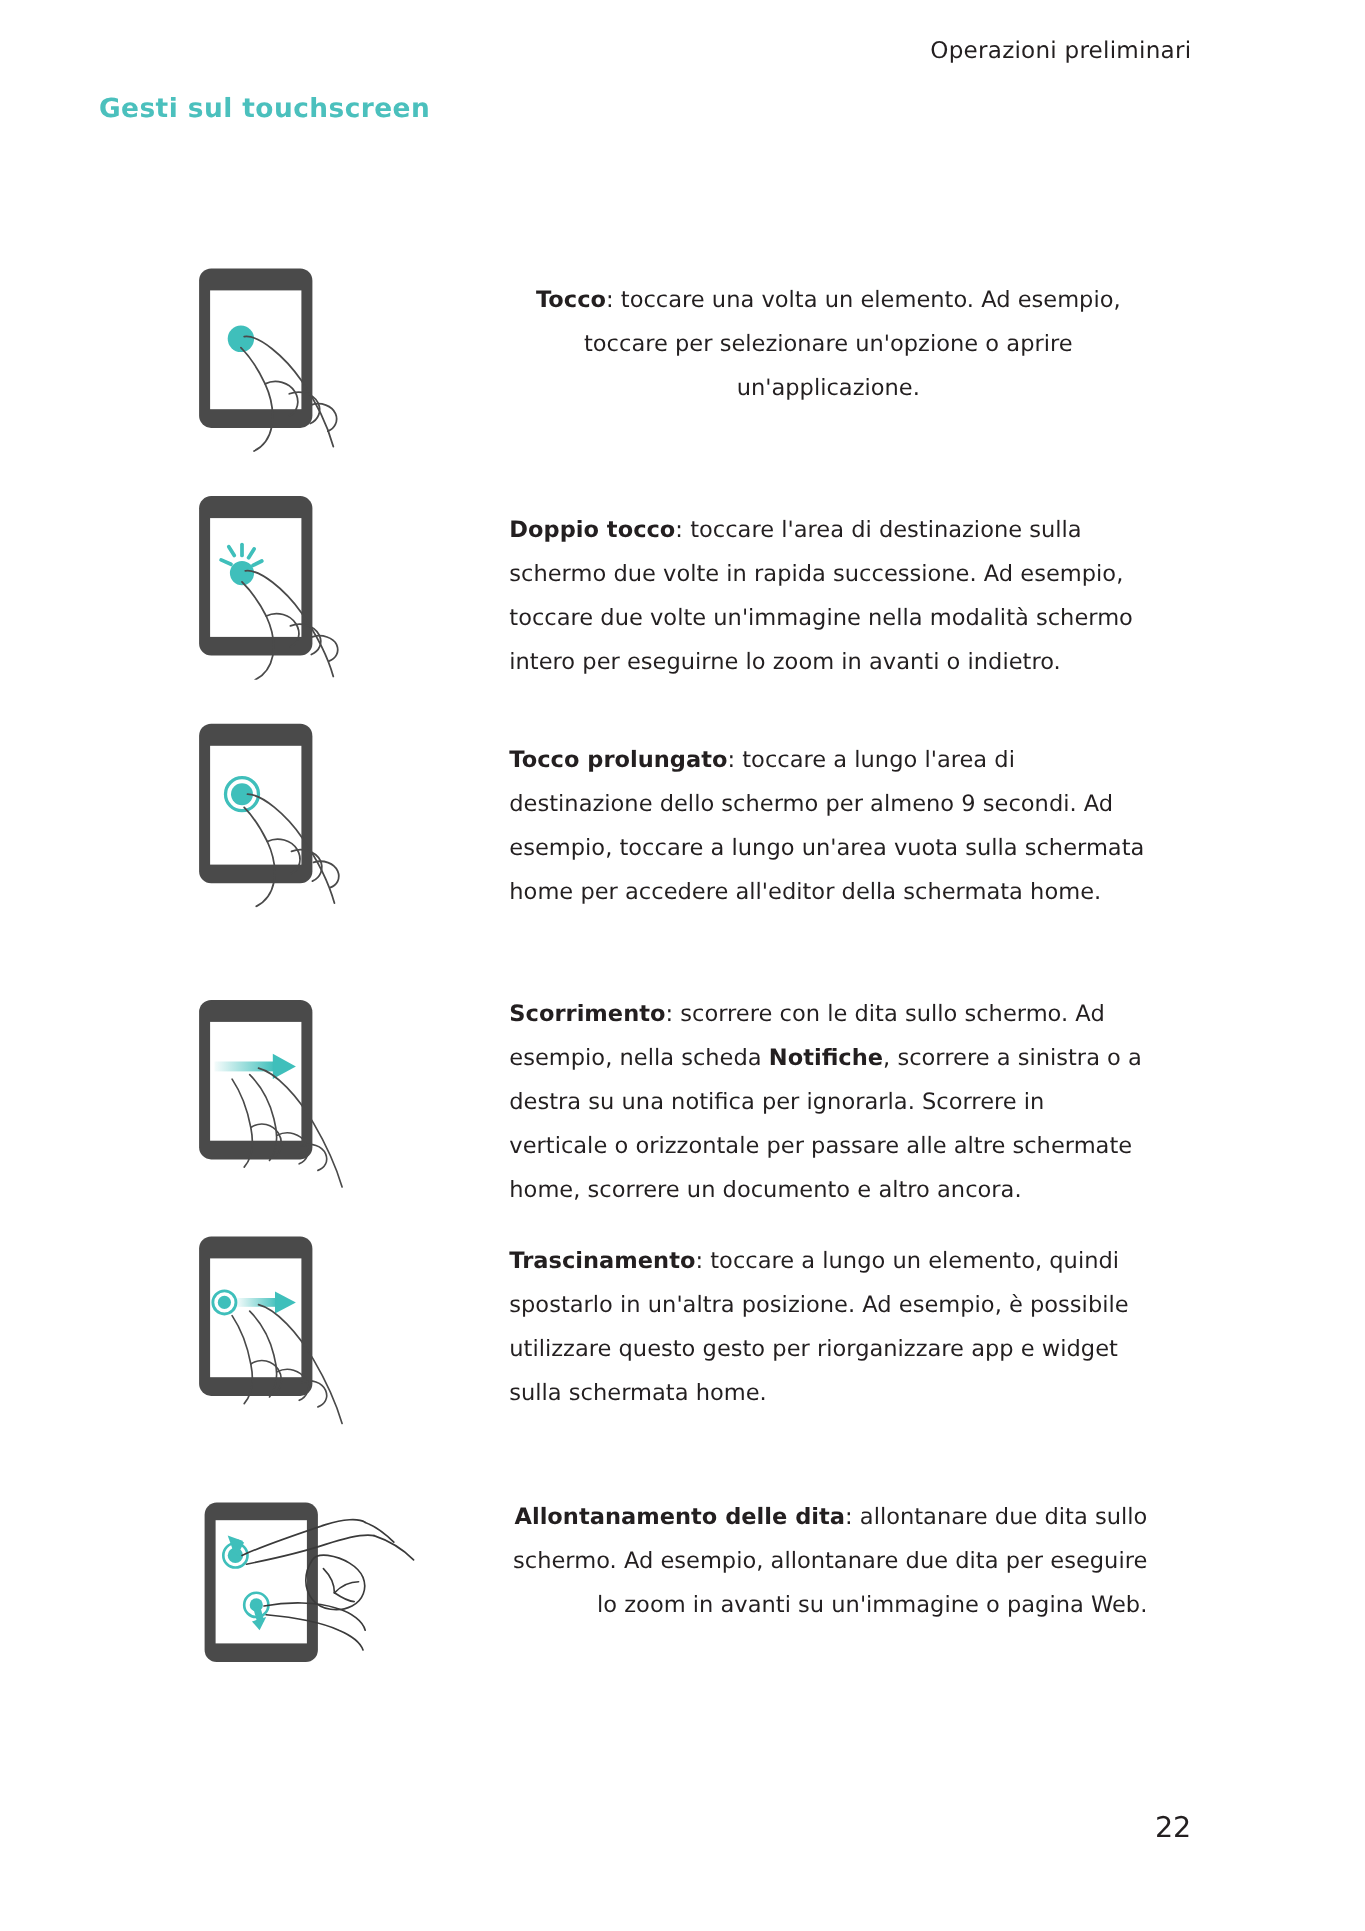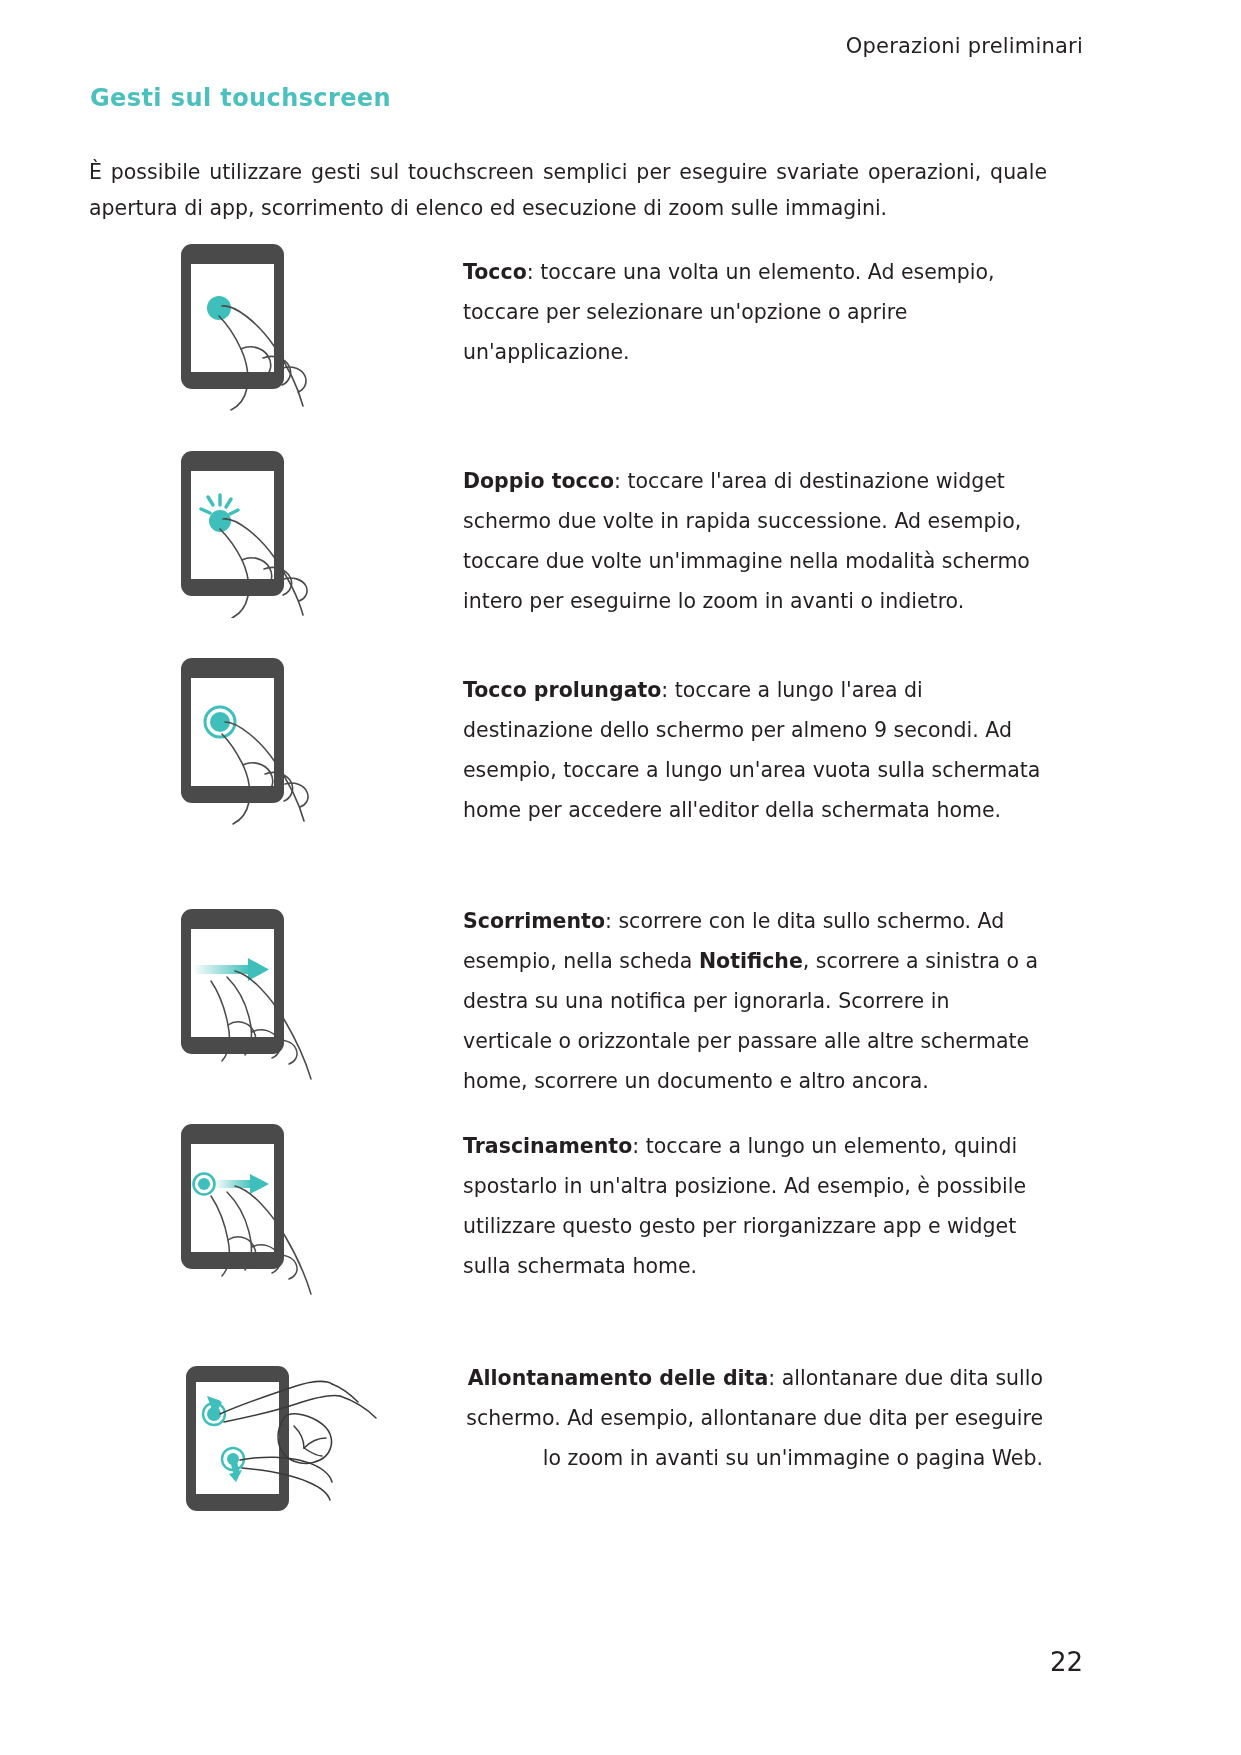--- a/index.html
+++ b/index.html
@@ -84,21 +84,21 @@
     position: absolute;
     left: 463px;
     width: 580px;
     font-size: 20.5px;
     line-height: 40px;
     color: #231f20;
   }
   .g-text b { font-weight: bold; }
 
   
-  .row-tap       { height: 213px; }
+  .row-tap       { height: 213px; text-align: center; }
   .row-dtap      { height: 207px; }
   .row-long      { height: 205px; }
   .row-swipe     { height: 215px; margin-top: 40px; }
   .row-drag      { height: 240px; }
   .row-spread    { height: 200px; }
 
   .row-tap    .g-text { top: 16px; }
   .row-dtap   .g-text { top: 12px; }
   .row-long   .g-text { top: 14px; }
   .row-swipe  .g-text { top: 0px; }
@@ -123,24 +123,20 @@
 </style>
 </head>
 <body>
 
 <div class="page">
 
   <div class="running-head">Operazioni preliminari</div>
 
   <h1 class="chapter-title">Gesti sul touchscreen</h1>
 
-  <p class="intro">
-    <span class="l1">È possibile utilizzare gesti sul touchscreen semplici per eseguire svariate operazioni, quale</span>
-    <span class="l2">apertura di app, scorrimento di elenco ed esecuzione di zoom sulle immagini.</span>
-  </p>
 
   <div class="gestures">
 
     <div class="g-row row-tap">
       <div class="g-figure">
         <svg width="210" height="175" viewBox="0 0 210 175" xmlns="http://www.w3.org/2000/svg">
           <rect x="6" y="8" width="103" height="145" rx="11" ry="11" fill="#4a4a4a"></rect>
           <rect x="16" y="28" width="83" height="108" fill="#ffffff"></rect>
           <circle cx="44" cy="72" r="12" fill="#3fbfbb"></circle>
           <g fill="none" stroke="#4a4a4a" stroke-width="1.6" stroke-linecap="round" stroke-linejoin="round">
@@ -173,21 +169,21 @@
           <g fill="none" stroke="#4a4a4a" stroke-width="1.6" stroke-linecap="round" stroke-linejoin="round">
             <path d="M48 76 C 61 74, 84 93, 99 114 C 110 130, 122 150, 128 172"></path>
             <path d="M45 86 C 53 94, 61 105, 67 117 C 73 130, 75 142, 73 153 C 71 163, 65 171, 57 175"></path>
             <path d="M67 117 C 77 112, 89 116, 94 124 C 99 132, 97 141, 89 145"></path>
             <path d="M89 126 C 99 122, 111 126, 115 134 C 119 142, 115 149, 108 152"></path>
             <path d="M109 136 C 118 133, 128 137, 131 143 C 134 150, 130 156, 124 158"></path>
           </g>
         </svg>
       </div>
       <div class="g-text">
-        <b>Doppio tocco</b><span>: </span><span>toccare l'area di destinazione widget schermo due volte in rapida successione. Ad esempio, toccare due volte un'immagine nella modalità schermo intero per eseguirne lo zoom in avanti o indietro.</span>
+        <b>Doppio tocco</b><span>: </span><span>toccare l'area di destinazione sulla schermo due volte in rapida successione. Ad esempio, toccare due volte un'immagine nella modalità schermo intero per eseguirne lo zoom in avanti o indietro.</span>
       </div>
     </div>
 
     <div class="g-row row-long">
       <div class="g-figure">
         <svg width="210" height="175" viewBox="0 0 210 175" xmlns="http://www.w3.org/2000/svg">
           <rect x="6" y="8" width="103" height="145" rx="11" ry="11" fill="#4a4a4a"></rect>
           <rect x="16" y="28" width="83" height="108" fill="#ffffff"></rect>
           <circle cx="45" cy="72" r="15" fill="none" stroke="#3fbfbb" stroke-width="3"></circle>
           <circle cx="45" cy="72" r="10" fill="#3fbfbb"></circle>

